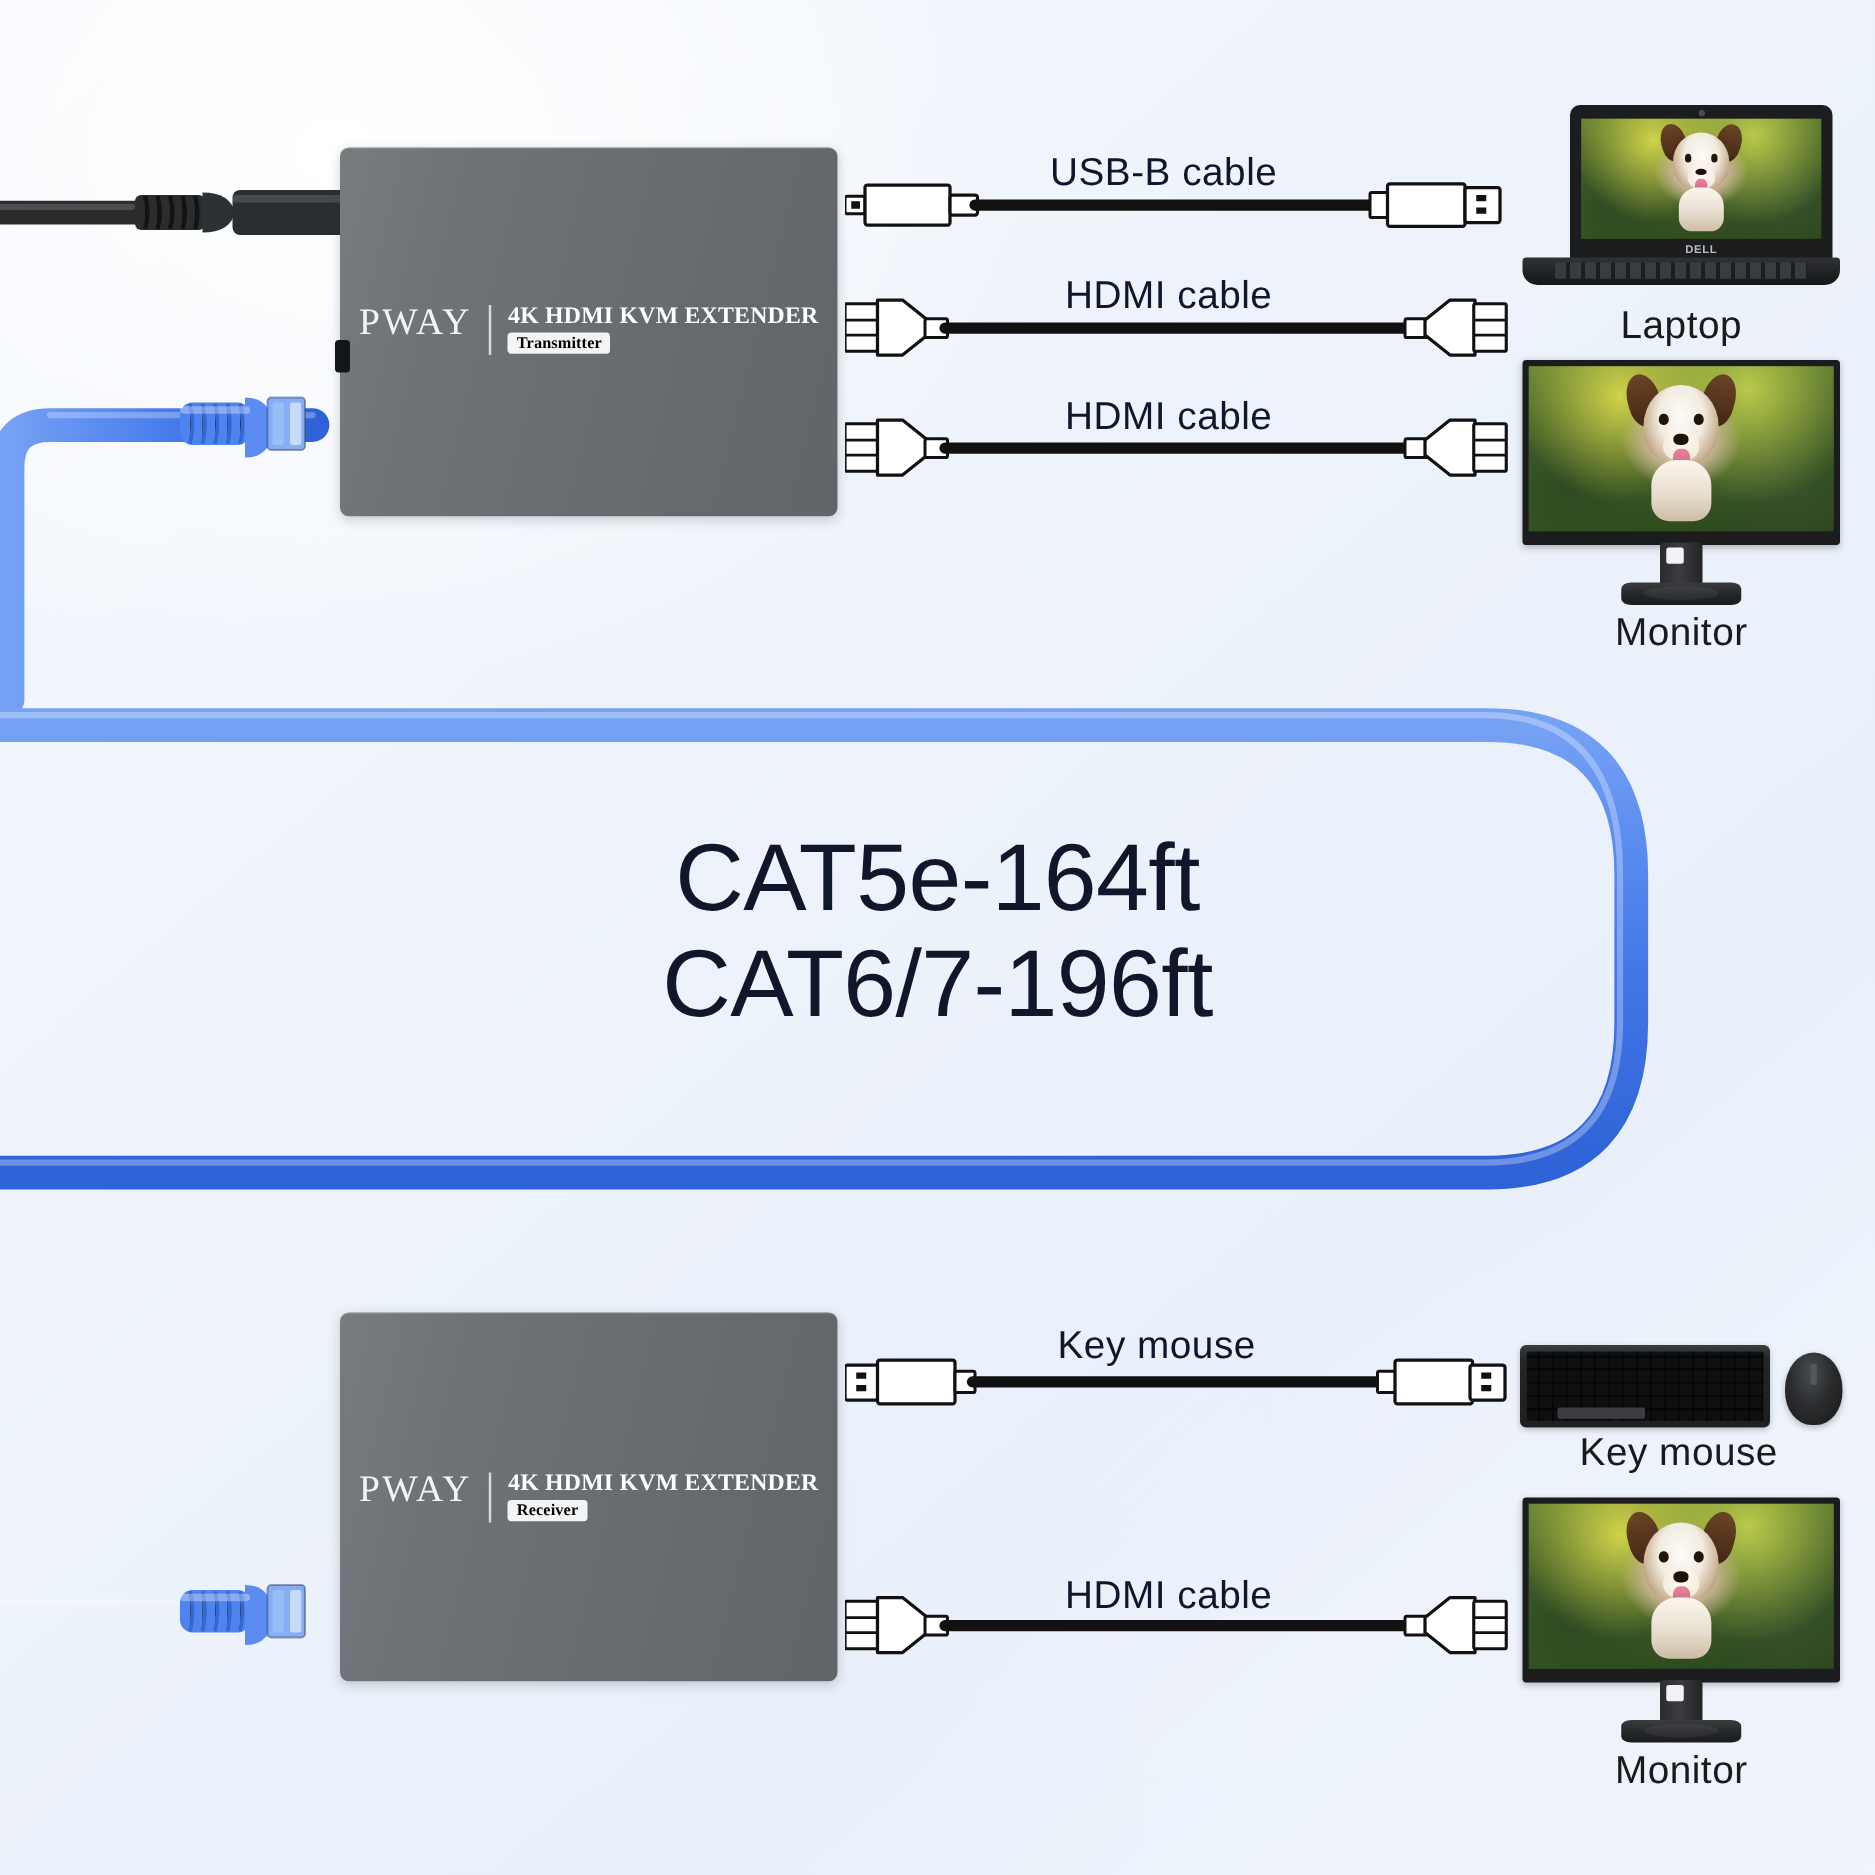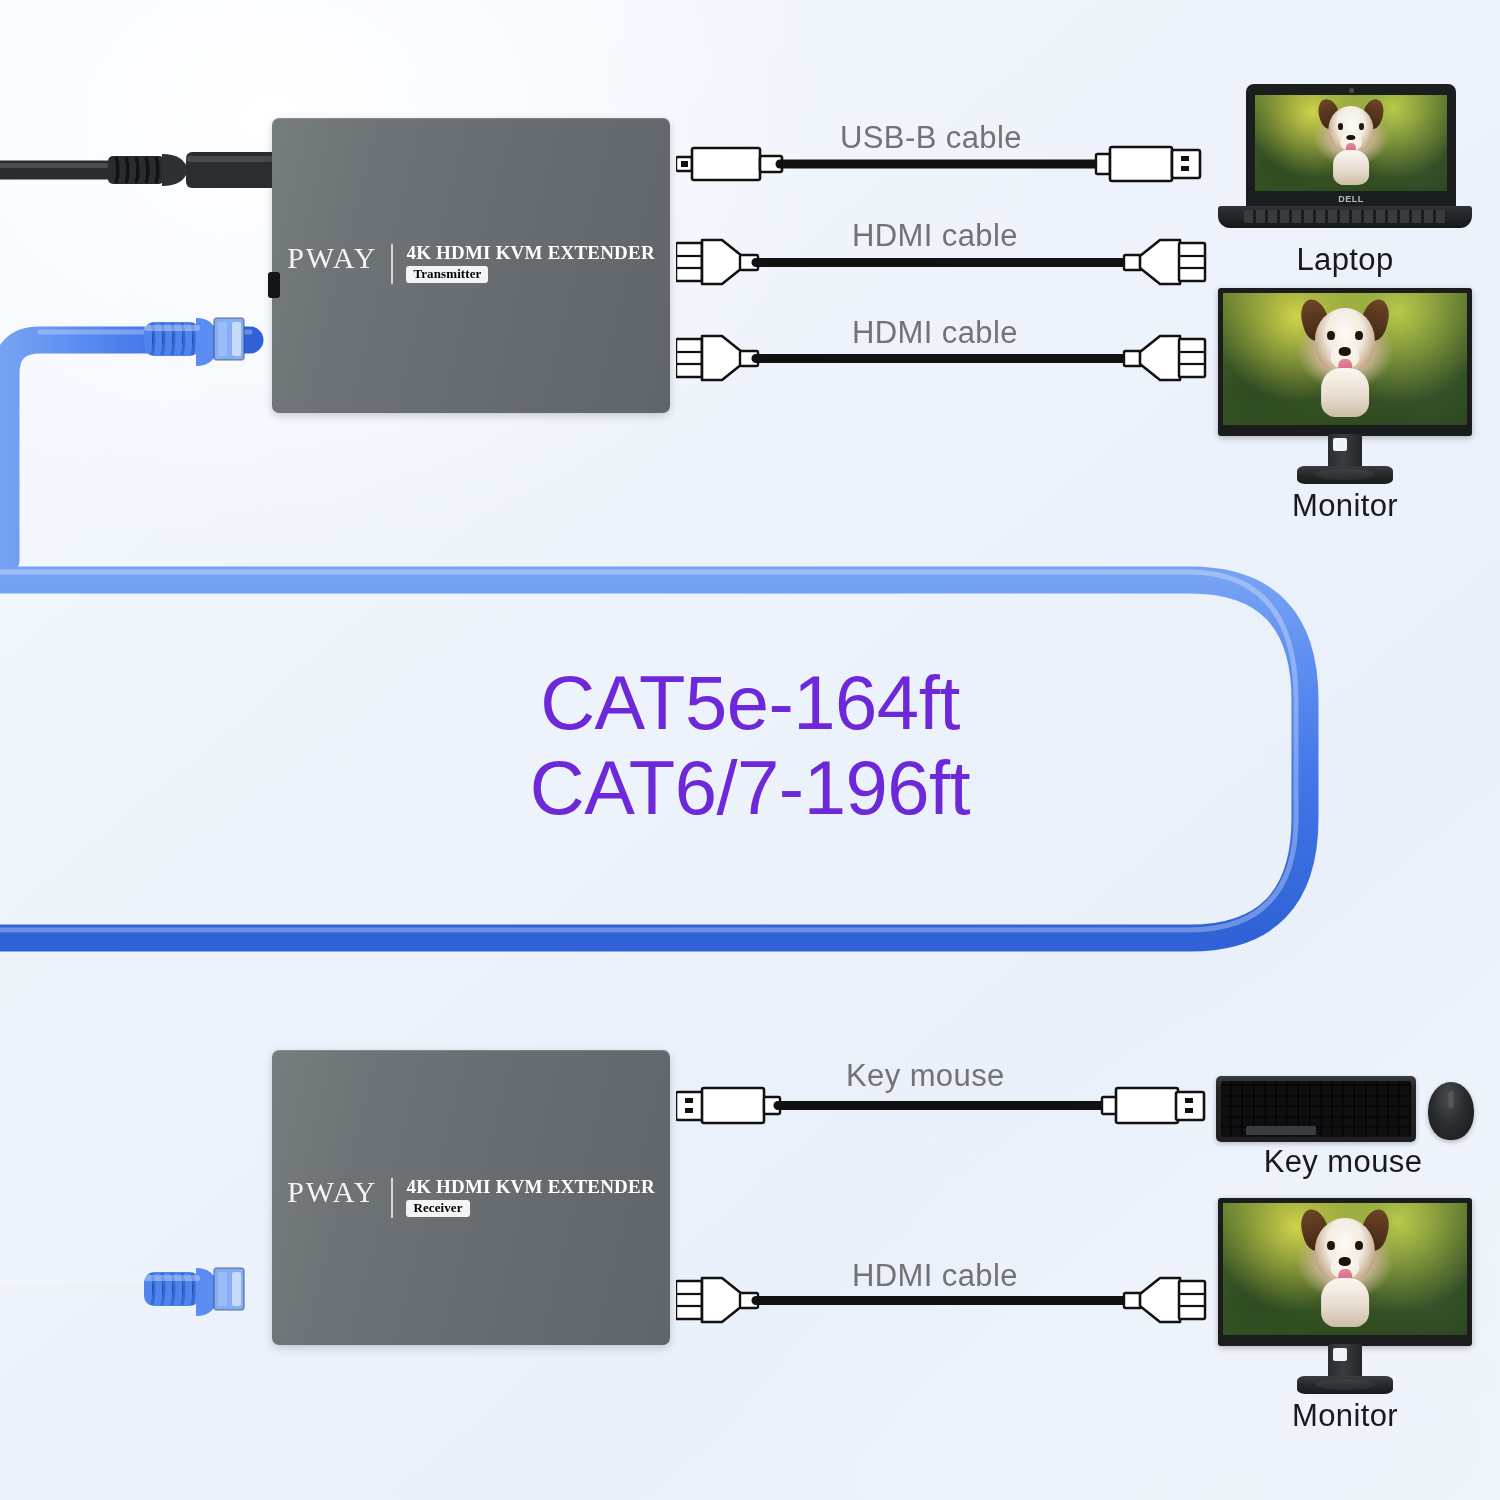--- a/index.html
+++ b/index.html
@@ -46,32 +46,32 @@
     align-self:flex-start;
     background:#f2f4f5;color:#000000;
     font-size:13px;font-weight:bold;
     padding:1px 7px 2px 7px;border-radius:3px;line-height:1.1;
     letter-spacing:.1px;
   }
 
   
   .cable-label{
     position:absolute;
-    font-size:31px;color:#737373;font-weight:400;
+    font-size:31px;color:#0f172a;font-weight:400;
     white-space:nowrap;letter-spacing:.4px;
   }
   .dev-caption{
     position:absolute;text-align:center;
     font-size:31px;color:#1a1a1a;white-space:nowrap;letter-spacing:.4px;
   }
 
   
   #spec{
     position:absolute;text-align:center;
-    color:#6d28d9;font-weight:400;
+    color:#0f172a;font-weight:400;
     font-size:76px;line-height:1.12;letter-spacing:-.5px;
     white-space:nowrap;
   }
 
   
   svg.layer{position:absolute;left:0;top:0;width:1500px;height:1500px;overflow:visible;}
 
   
   .screen-photo{
     background:
@@ -267,21 +267,21 @@
     <rect x="64" y="21" width="18" height="15" rx="1.5" fill="#fff" stroke="#111" stroke-width="2.4"></rect>
     <path d="M80 28.5 L450 28.5" stroke="#111" stroke-width="9" stroke-linecap="round" fill="none"></path>
     <rect x="448" y="21" width="18" height="15" rx="1.5" fill="#fff" stroke="#111" stroke-width="2.4"></rect>
     <path d="M504 6 L484 6 L464 22 L464 34 L484 50 L504 50 Z" fill="#fff" stroke="#111" stroke-width="2.6" stroke-linejoin="round"></path>
     <rect x="503" y="9" width="26" height="38" rx="1.5" fill="#fff" stroke="#111" stroke-width="2.5"></rect>
     <line x1="503" y1="22" x2="529" y2="22" stroke="#111" stroke-width="2.2"></line>
     <line x1="503" y1="34" x2="529" y2="34" stroke="#111" stroke-width="2.2"></line>
   </svg>
 
   <div class="abs" style="left:1218px;top:84px;width:254px;height:150px;">
-    <div class="lap-lid" style="left:28px;top:0;width:210px;height:124px;">
+    <div class="lap-lid" style="left:38px;top:0;width:210px;height:124px;">
       <div class="lap-cam" style="left:50%;top:4px;width:5px;height:5px;margin-left:-2.5px;"></div>
       <div class="screen-photo" style="position:absolute;left:9px;top:11px;width:192px;height:96px;">
         <div class="dog" style="width:78px;height:84px;">
           <div class="earL" style="left:9%;width:25%;height:36%;transform:rotate(-16deg);"></div>
           <div class="earR" style="right:9%;width:25%;height:36%;transform:rotate(16deg);"></div>
           <div class="head" style="width:58%;height:56%;top:6%;"></div>
           <div class="eye" style="left:33%;top:26%;width:7%;height:8%;"></div>
           <div class="eye" style="left:60%;top:26%;width:7%;height:8%;"></div>
           <div class="muzzle" style="top:38%;width:28%;height:21%;"></div>
           <div class="nose" style="top:40%;width:12%;height:7%;"></div>

